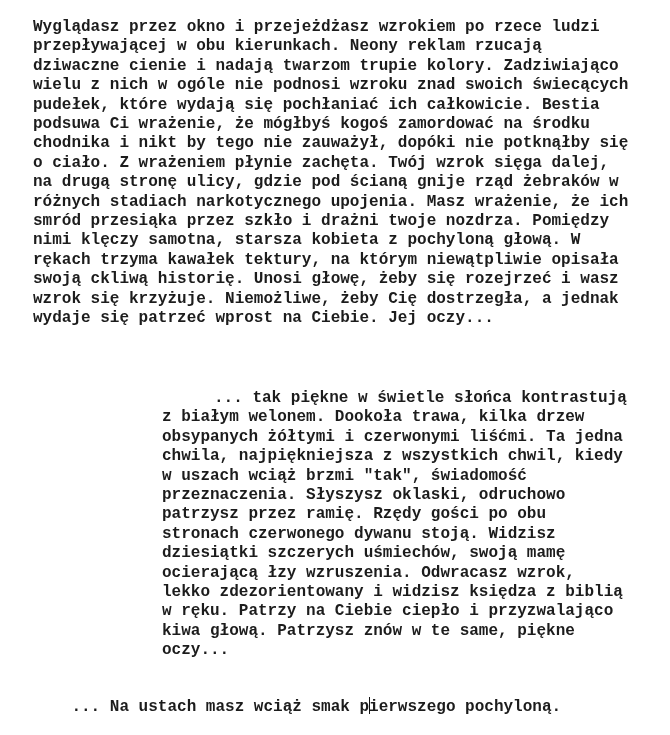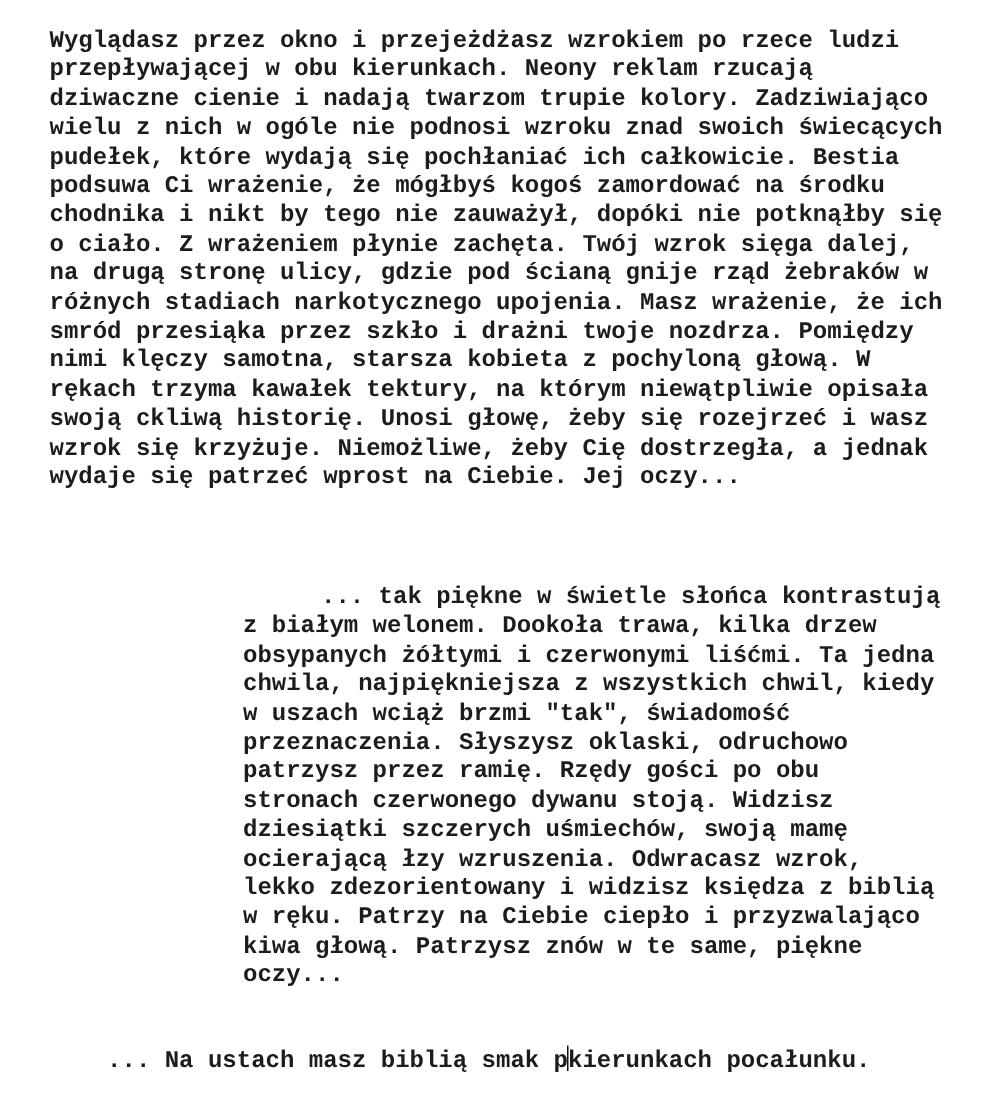--- a/index.html
+++ b/index.html
@@ -54,16 +54,16 @@
 </head>
 <body>
 
 <div class="page">
 
   <div class="para" id="para-street"><div class="line">Wyglądasz przez okno i przejeżdżasz wzrokiem po rzece ludzi</div><div class="line">przepływającej w obu kierunkach. Neony reklam rzucają</div><div class="line">dziwaczne cienie i nadają twarzom trupie kolory. Zadziwiająco</div><div class="line">wielu z nich w ogóle nie podnosi wzroku znad swoich świecących</div><div class="line">pudełek, które wydają się pochłaniać ich całkowicie. Bestia</div><div class="line">podsuwa Ci wrażenie, że mógłbyś kogoś zamordować na środku</div><div class="line">chodnika i nikt by tego nie zauważył, dopóki nie potknąłby się</div><div class="line">o ciało. Z wrażeniem płynie zachęta. Twój wzrok sięga dalej,</div><div class="line">na drugą stronę ulicy, gdzie pod ścianą gnije rząd żebraków w</div><div class="line">różnych stadiach narkotycznego upojenia. Masz wrażenie, że ich</div><div class="line">smród przesiąka przez szkło i drażni twoje nozdrza. Pomiędzy</div><div class="line">nimi klęczy samotna, starsza kobieta z pochyloną głową. W</div><div class="line">rękach trzyma kawałek tektury, na którym niewątpliwie opisała</div><div class="line">swoją ckliwą historię. Unosi głowę, żeby się rozejrzeć i wasz</div><div class="line">wzrok się krzyżuje. Niemożliwe, żeby Cię dostrzegła, a jednak</div><div class="line">wydaje się patrzeć wprost na Ciebie. Jej oczy...</div></div>
 
   <div class="para" id="para-wedding"><div class="line">... tak piękne w świetle słońca kontrastują</div><div class="line">z białym welonem. Dookoła trawa, kilka drzew</div><div class="line">obsypanych żółtymi i czerwonymi liśćmi. Ta jedna</div><div class="line">chwila, najpiękniejsza z wszystkich chwil, kiedy</div><div class="line">w uszach wciąż brzmi "tak", świadomość</div><div class="line">przeznaczenia. Słyszysz oklaski, odruchowo</div><div class="line">patrzysz przez ramię. Rzędy gości po obu</div><div class="line">stronach czerwonego dywanu stoją. Widzisz</div><div class="line">dziesiątki szczerych uśmiechów, swoją mamę</div><div class="line">ocierającą łzy wzruszenia. Odwracasz wzrok,</div><div class="line">lekko zdezorientowany i widzisz księdza z biblią</div><div class="line">w ręku. Patrzy na Ciebie ciepło i przyzwalająco</div><div class="line">kiwa głową. Patrzysz znów w te same, piękne</div><div class="line">oczy...</div></div>
 
   <div class="para" id="para-closing">
-    <span>... Na ustach masz biblią smak p</span><span class="caret"></span><span>kierunkach pocałunku.</span>
+    <span>... Na ustach masz wciąż smak p</span><span class="caret"></span><span>ierwszego pochyloną.</span>
   </div>
 
 </div>
 
 </body></html>

